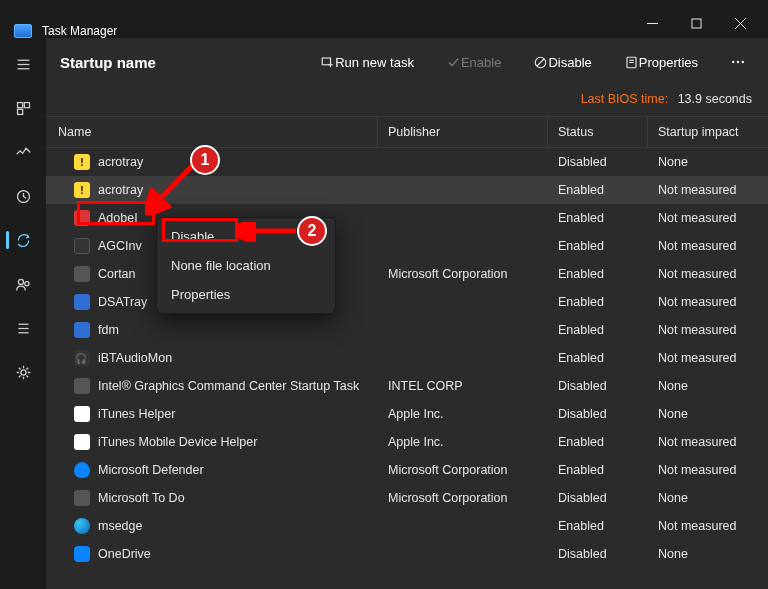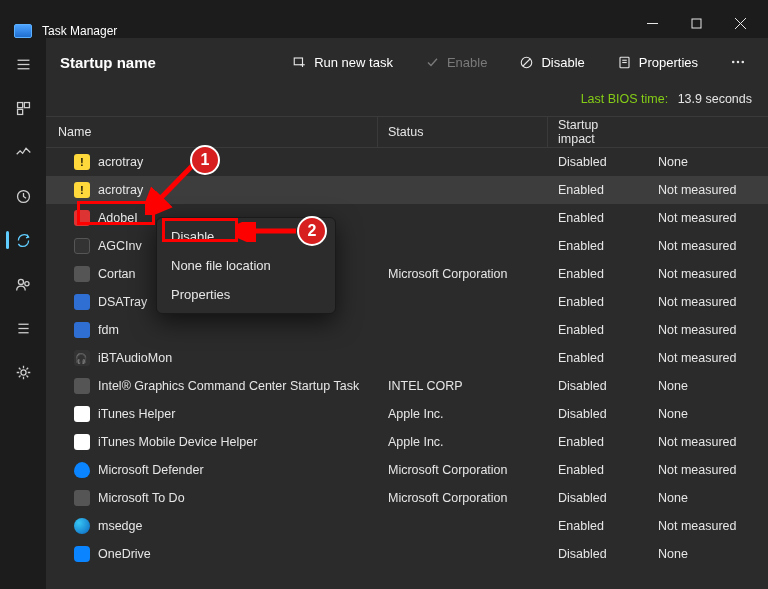--- a/index.html
+++ b/index.html
@@ -23,27 +23,27 @@
   .sidebtn.active { color:#60cdff; }
   .sidebtn.active::before { content:""; position:absolute; left:3px; width:3px; height:18px; background:#60cdff; border-radius:2px; }
   .sidebtn { position:relative; }
   .sidebtn svg { width:17px; height:17px; }
 
   .main { flex:1; background:#2b2b2b; display:flex; flex-direction:column; overflow:hidden; }
 
   .toolbar { height:48px; display:flex; align-items:center; padding:0 14px; color:#fff; }
   .toolbar h1 { font-size:15px; font-weight:600; }
   .tb-actions { margin-left:auto; display:flex; align-items:center; gap:16px; }
-  .tb-btn { display:flex; align-items:center; gap:7px; font-size:13px; padding:6px 8px; border-radius:4px; }
+  .tb-btn { display:flex; align-items:center; font-size:13px; padding:6px 8px; border-radius:4px; }
   .tb-btn.dim { color:#7a7a7a; }
   .tb-btn svg { width:15px; height:15px; }
   .tb-more svg { width:16px; height:16px; }
 
   .bios { text-align:right; padding:6px 16px 10px; font-size:12.5px; color:#e6e6e6; }
-  .bios .label { color:#84cc16; }
+  .bios .label { color:#f97316; }
   .bios .val { margin-left:6px; }
 
   .grid { flex:1; overflow:hidden; }
   .ghead, .grow { display:grid; grid-template-columns: 1fr 170px 100px 120px; align-items:center; }
   .ghead { height:32px; border-top:1px solid #3a3a3a; border-bottom:1px solid #3a3a3a; font-size:12.5px; color:#e6e6e6; }
   .ghead > div { padding:0 10px; border-right:1px solid #3a3a3a; height:100%; display:flex; align-items:center; }
   .ghead > div:first-child { padding-left:12px; }
   .ghead > div:last-child { border-right:none; }
   .grow { height:28px; font-size:12.5px; }
   .grow > div { padding:0 10px; white-space:nowrap; overflow:hidden; text-overflow:ellipsis; }
@@ -197,20 +197,21 @@
     </div>
 
     <div class="bios">
       <span class="label">Last BIOS time:</span>
       <span class="val">13.9 seconds</span>
     </div>
 
     <div class="grid">
       <div class="ghead">
         <div>Name</div>
+        <div>Publisher</div>
         <div>Status</div>
         <div>Startup impact</div>
       </div>
       <div id="rows">
           <div class="grow">
             <div class="ncell">
               <span class="ico warn">!</span>
               <span>acrotray</span>
             </div>
             <div></div>

